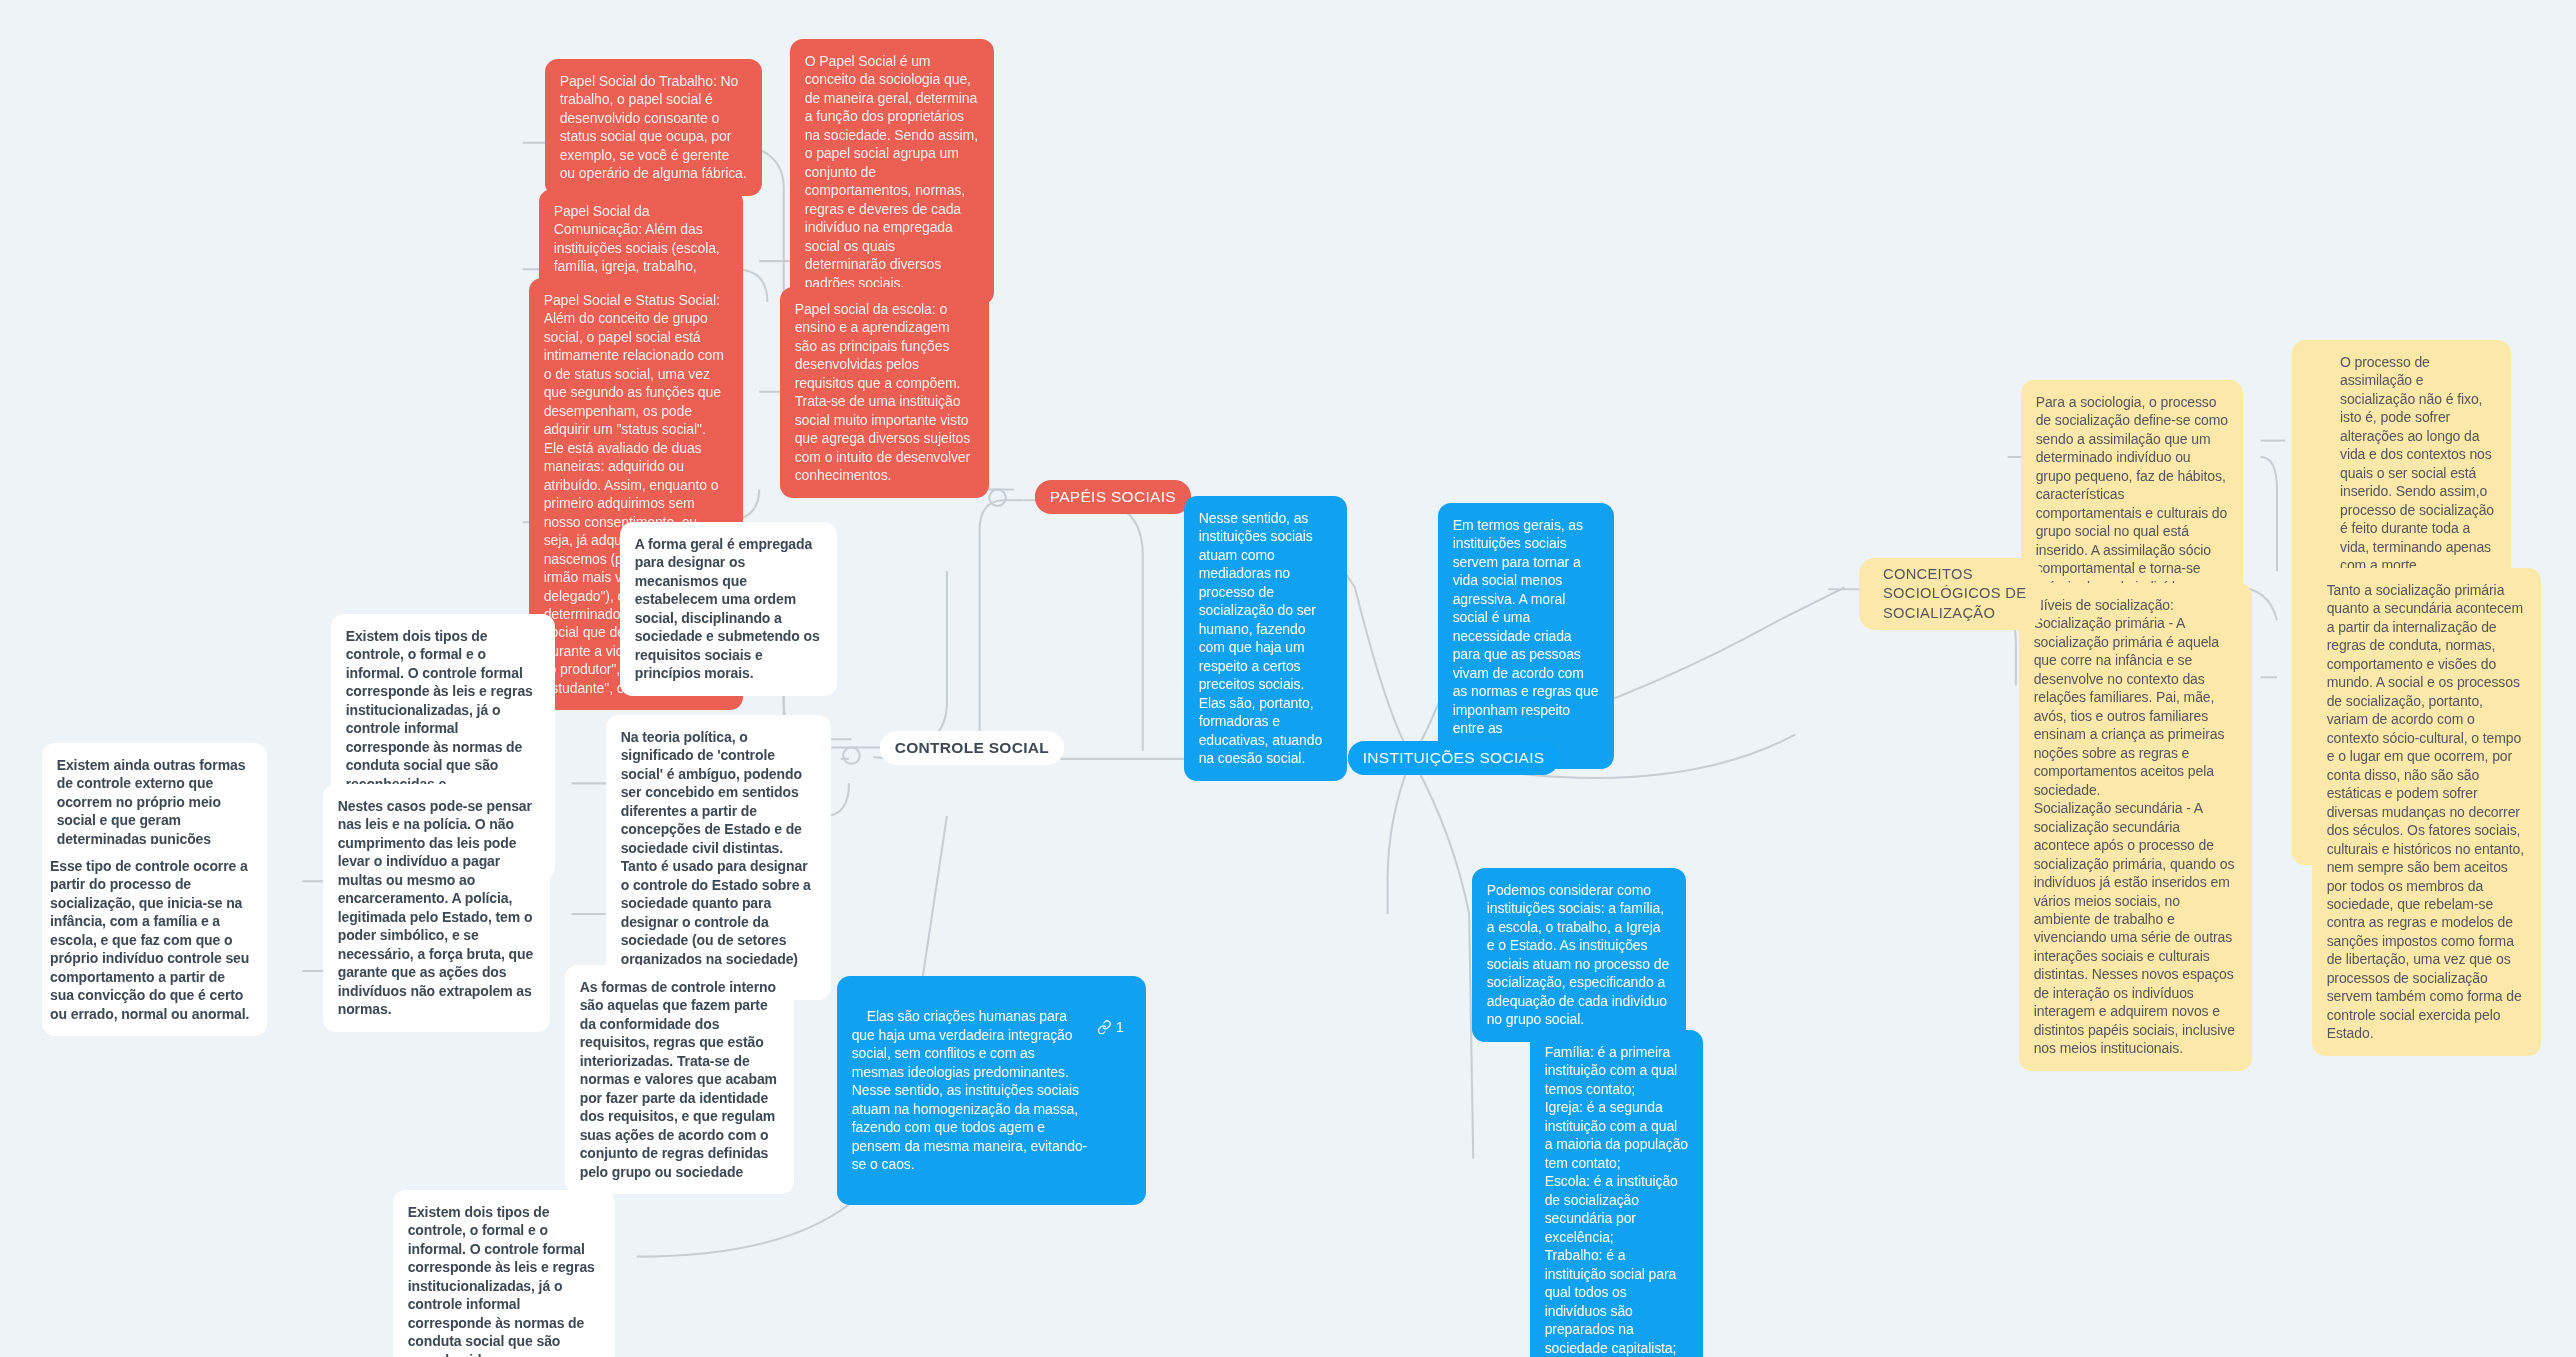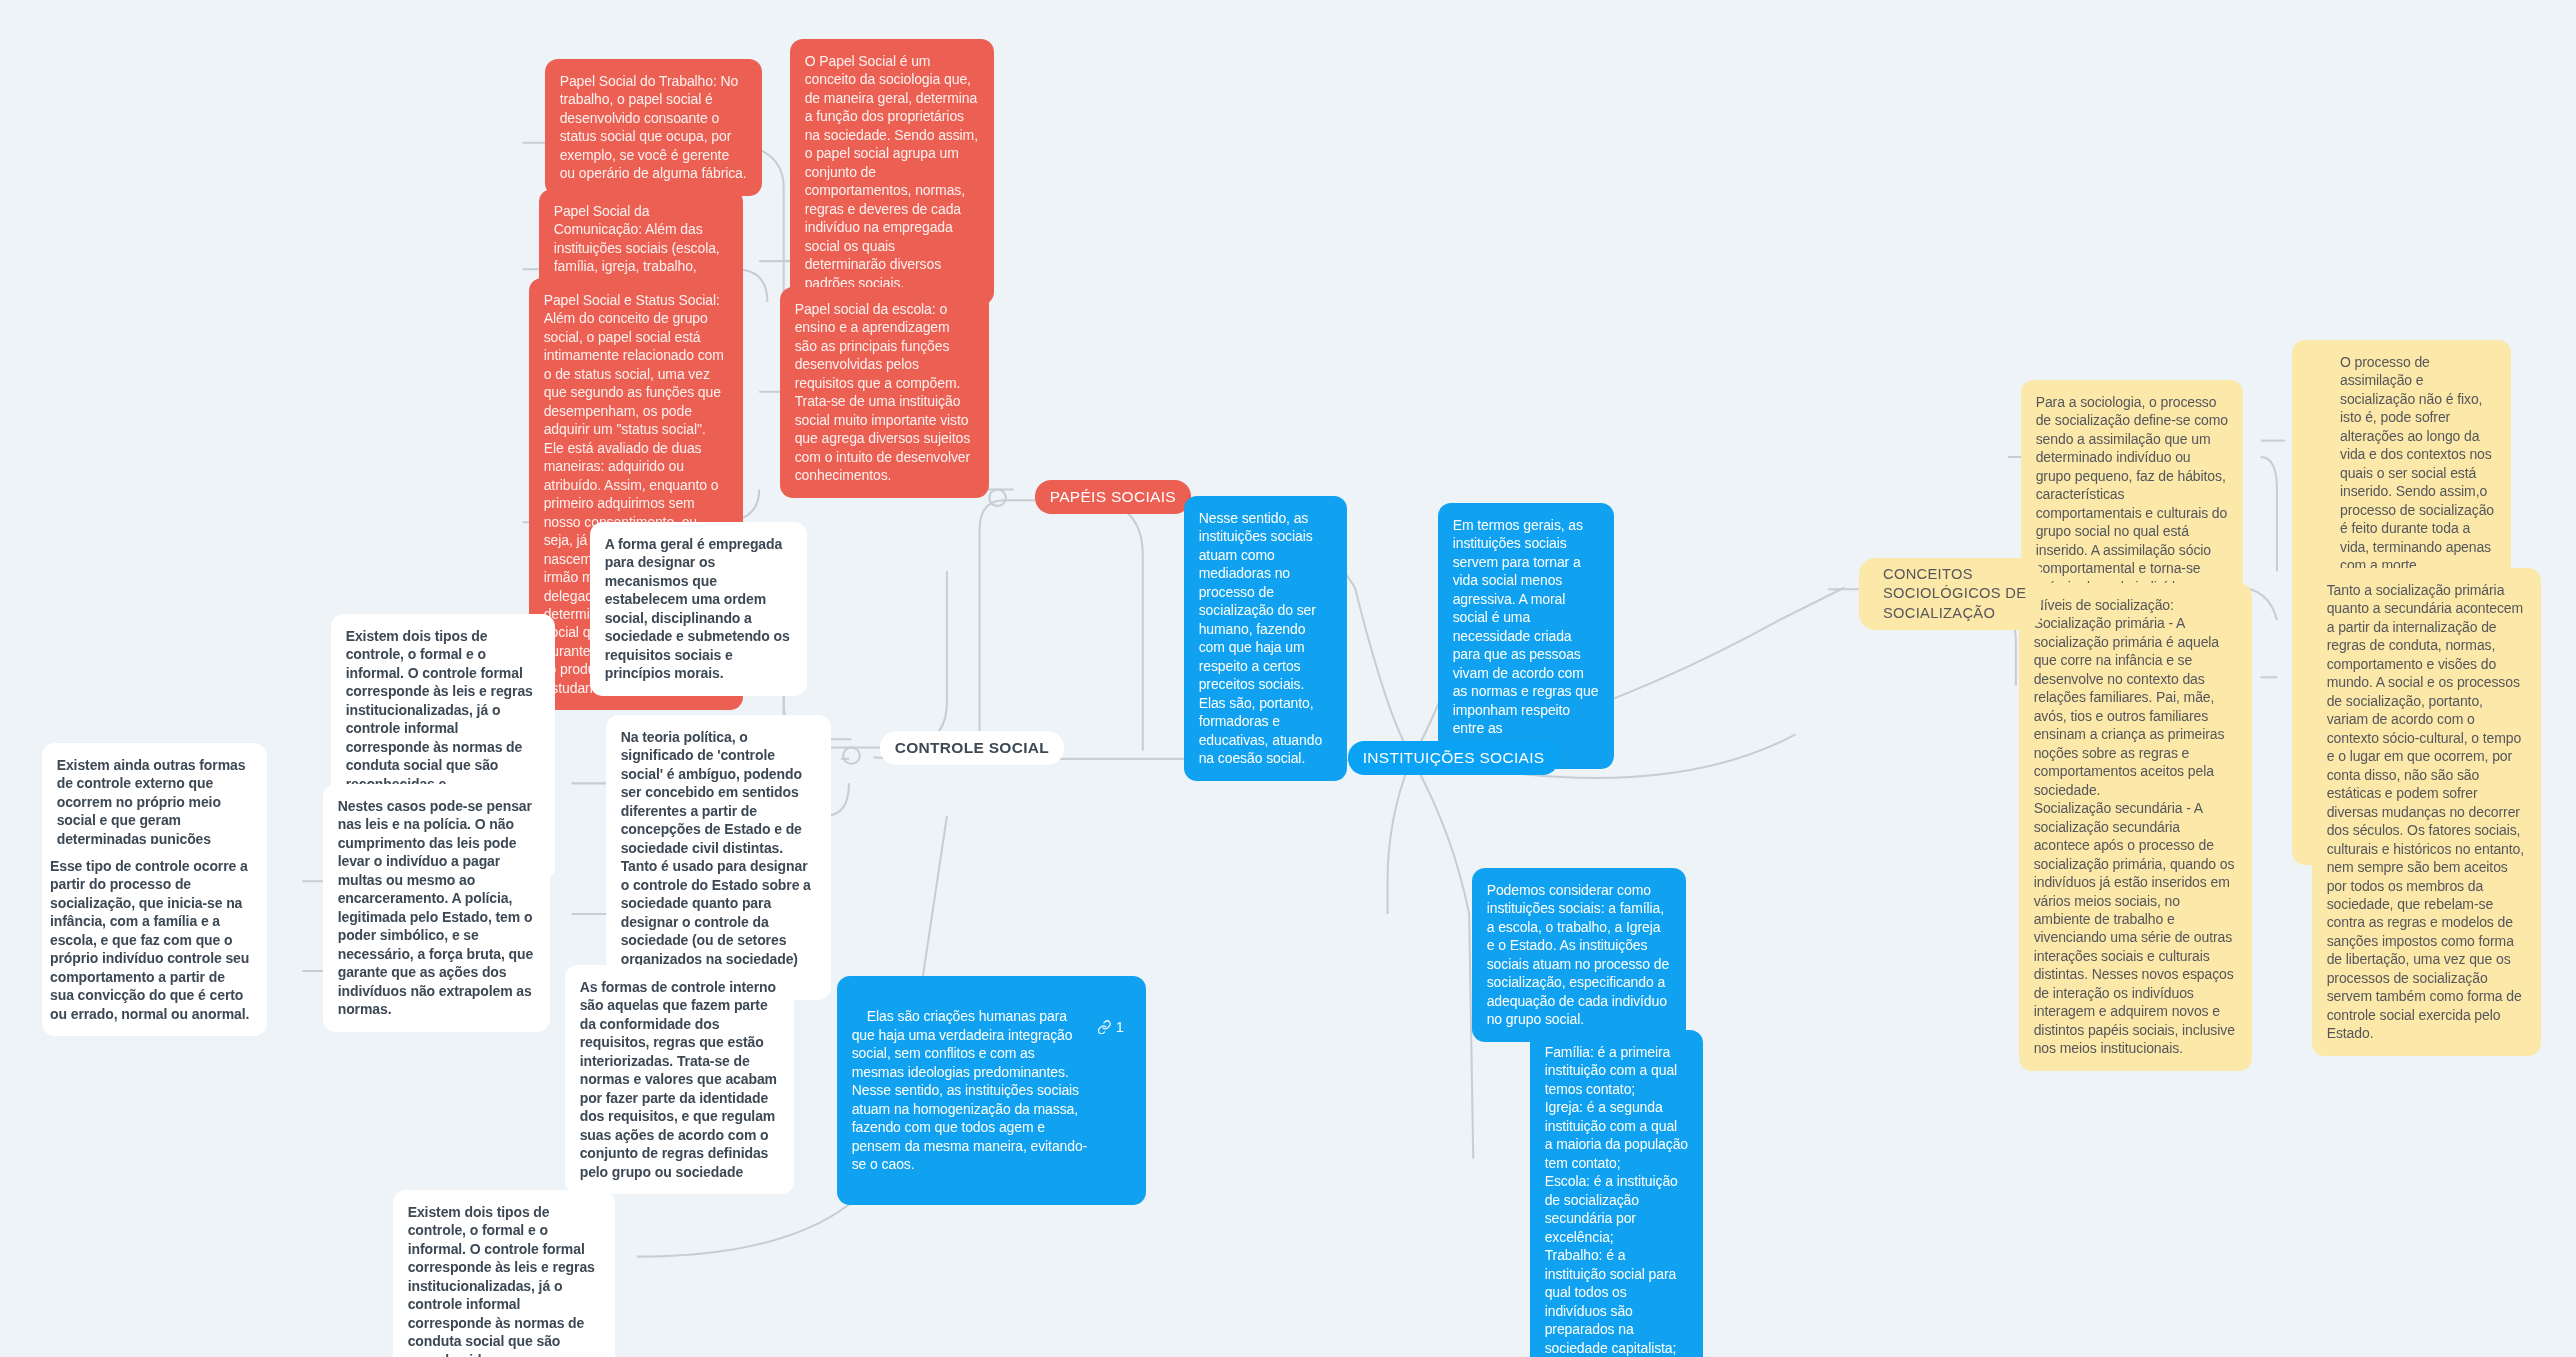--- a/index.html
+++ b/index.html
@@ -143,21 +143,21 @@
   <div class="node n-red" style="left:790px; top:39px; width:204px;">O Papel Social é um conceito da sociologia que, de maneira geral, determina a função dos proprietários na sociedade. Sendo assim, o papel social agrupa um conjunto de comportamentos, normas, regras e deveres de cada indivíduo na empregada social os quais determinarão diversos padrões sociais.</div>
 
   <div class="node n-red" style="left:539px; top:189px; width:204px;">Papel Social da Comunicação: Além das instituições sociais (escola, família, igreja, trabalho, etc.), uma comunicação desenvolvida um importante papel social entre os proprietários</div>
 
   <div class="node n-red" style="left:529px; top:278px; width:214px;">Papel Social e Status Social: Além do conceito de grupo social, o papel social está intimamente relacionado com o de status social, uma vez que segundo as funções que desempenham, os pode adquirir um "status social".  Ele está avaliado de duas maneiras: adquirido ou atribuído. Assim, enquanto o primeiro adquirimos sem nosso consentimento, ou seja, já adquirimos quando nascemos (por exemplo "o irmão mais velho", "filho do delegado"), o segundo, é determinado segundo o papel social que desempenhamos durante a vida (por exemplo "o produtor", "o gestor", "o estudante", o "universitário").</div>
 
   <div class="node n-red" style="left:780px; top:287px; width:209px;">Papel social da escola: o ensino e a aprendizagem são as principais funções desenvolvidas pelos requisitos que a compõem. Trata-se de uma instituição social muito importante visto que agrega diversos sujeitos com o intuito de desenvolver conhecimentos.</div>
 
   <div class="pill pill-red" style="left:1035px; top:480px;">PAPÉIS SOCIAIS</div>
 
-  <div class="node n-white" style="left:590px; top:522px; width:217px;">A forma geral é empregada para designar os mecanismos que estabelecem uma ordem social, disciplinando a sociedade e submetendo os requisitos sociais e princípios morais.</div>
+  <div class="node n-white" style="left:620px; top:522px; width:217px;">A forma geral é empregada para designar os mecanismos que estabelecem uma ordem social, disciplinando a sociedade e submetendo os requisitos sociais e princípios morais.</div>
 
   <div class="node n-white" style="left:331px; top:614px; width:224px;">Existem dois tipos de controle, o formal e o informal. O controle formal corresponde às leis e regras institucionalizadas, já o controle informal corresponde às normas de conduta social que são reconhecidas e compartilhadas em uma sociedade, como por exemplo crenças, costumes, valores e etc.</div>
 
   <div class="node n-white" style="left:323px; top:784px; width:227px;">Nestes casos pode-se pensar nas leis e na polícia. O não cumprimento das leis pode levar o indivíduo a pagar multas ou mesmo ao encarceramento. A polícia, legitimada pelo Estado, tem o poder simbólico, e se necessário, a força bruta, que garante que as ações dos indivíduos não extrapolem as normas.</div>
 
   <div class="node n-white" style="left:606px; top:715px; width:225px;">Na teoria política, o significado de 'controle social' é ambíguo, podendo ser concebido em sentidos diferentes a partir de concepções de Estado e de sociedade civil distintas. Tanto é usado para designar o controle do Estado sobre a sociedade quanto para designar o controle da sociedade (ou de setores organizados na sociedade) sobre as ações do Estado</div>
 
   <div class="node n-white" style="left:42px; top:743px; width:225px;">Existem ainda outras formas de controle externo que ocorrem no próprio meio social e que geram determinadas punições sociais, como por exemplo exclusão social, maneiras de se vestir, gostos e etc.</div>
 
   <div class="node n-white" style="left:42px; top:844px; width:225px;padding-left:8px;">Esse tipo de controle ocorre a partir do processo de socialização, que inicia-se na infância, com a família e a escola, e que faz com que o próprio indivíduo controle seu comportamento a partir de sua convicção do que é certo ou errado, normal ou anormal.</div>

